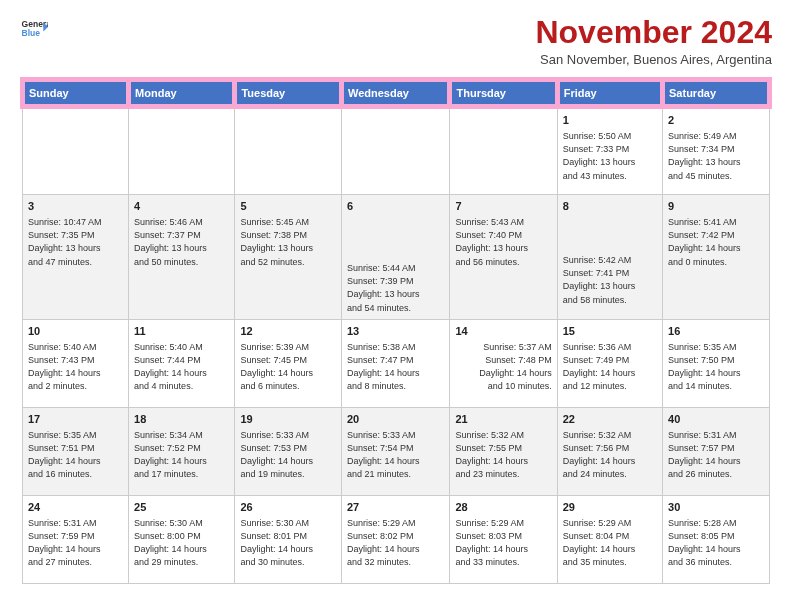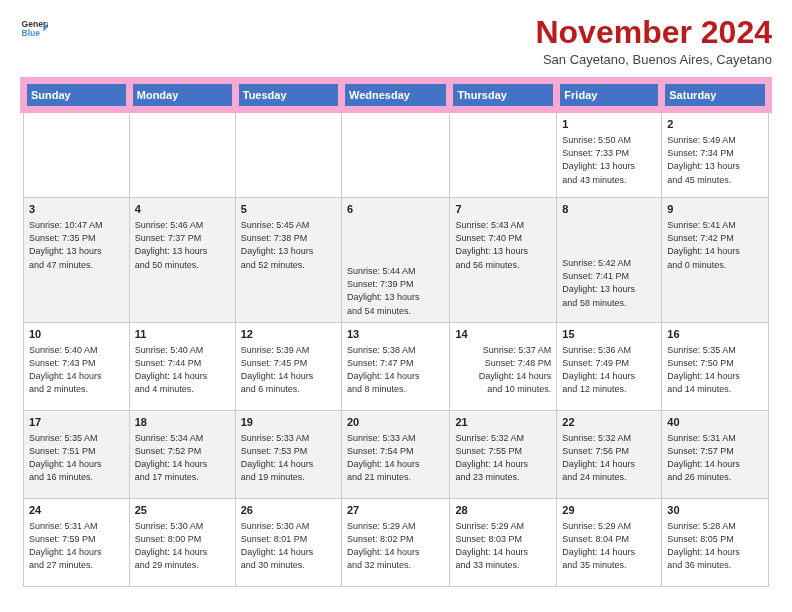--- a/index.html
+++ b/index.html
@@ -44,21 +44,21 @@
       border-collapse: collapse;
       font-size: 10px;
     }
     .calendar thead tr th {
       background-color: #4472c4;
       color: #fff;
       padding: 5px 4px;
       text-align: left;
       font-size: 11px;
       font-weight: bold;
-      border: 7px solid #f9a8d4;
+      border: 5px solid #f9a8d4;
     }
     .calendar tbody tr td {
       vertical-align: top;
       border: 1px solid #ccc;
       padding: 4px 5px;
       width: 113px;
       height: 88px;
       background: #fff;
       color: #222;
       line-height: 1.4;
@@ -88,21 +88,21 @@
   <div class="logo">
     <svg class="logo-icon" viewBox="0 0 36 36">
       <rect x="0" y="0" width="36" height="36" fill="#fff"></rect>
       <text x="2" y="14" font-size="11" font-weight="bold" fill="#333" font-family="Arial">General</text>
       <text x="2" y="26" font-size="11" font-weight="bold" fill="#4a90d9" font-family="Arial">Blue</text>
       <polygon points="30,8 36,14 30,20" fill="#4a90d9"></polygon>
     </svg>
   </div>
   <div class="title-block">
     <div class="month-title">November 2024</div>
-    <div class="location">San Cayetano, Buenos Aires, Cayetano</div>
+    <div class="location">San November, Buenos Aires, Argentina</div>
   </div>
 </div>
 
 <table class="calendar">
   <thead>
     <tr>
     <th>Sunday</th>
         <th>Monday</th>
         <th>Tuesday</th>
         <th>Wednesday</th>

